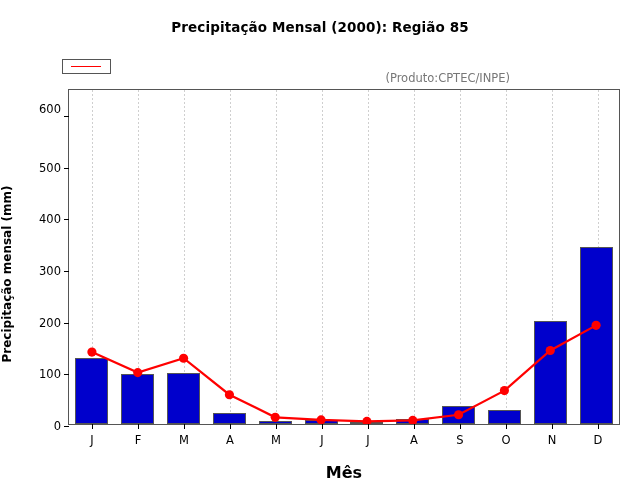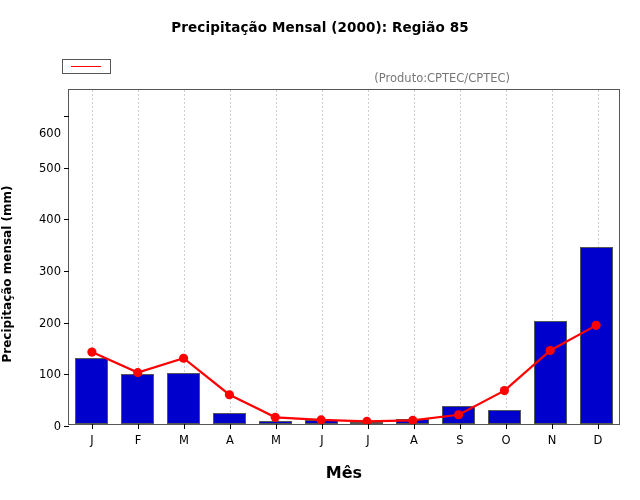--- a/index.html
+++ b/index.html
@@ -173,26 +173,26 @@
         <div class="ytick" style="top: 284.308px;">100</div>
         <div class="ytickmark" style="top: 284.308px;"></div>
         <div class="ytick" style="top: 232.615px;">200</div>
         <div class="ytickmark" style="top: 232.615px;"></div>
         <div class="ytick" style="top: 180.923px;">300</div>
         <div class="ytickmark" style="top: 180.923px;"></div>
         <div class="ytick" style="top: 129.231px;">400</div>
         <div class="ytickmark" style="top: 129.231px;"></div>
         <div class="ytick" style="top: 77.5385px;">500</div>
         <div class="ytickmark" style="top: 77.5385px;"></div>
-        <div class="ytick" style="top: 43px;">600</div>
+        <div class="ytick" style="top: 19px;">600</div>
         <div class="ytickmark" style="top: 25.8462px;"></div>
       </div>
   </div>
 
   <div class="xlabel">Mês</div>
 
   <div class="legend">
     <span class="legend-line"></span>
   </div>
 
-  <div class="credit">(Produto:CPTEC/CPTEC)</div>
+  <div class="credit">(Produto:CPTEC/INPE)</div>
 
 </div>
 
 </body></html>

